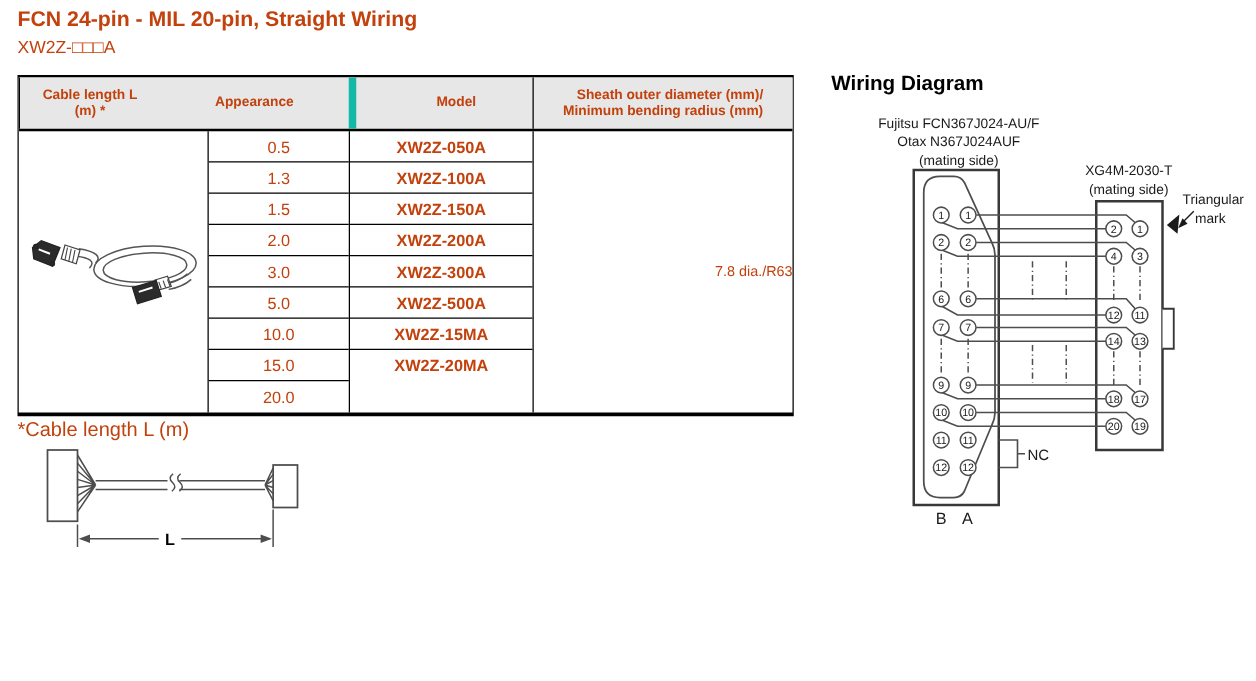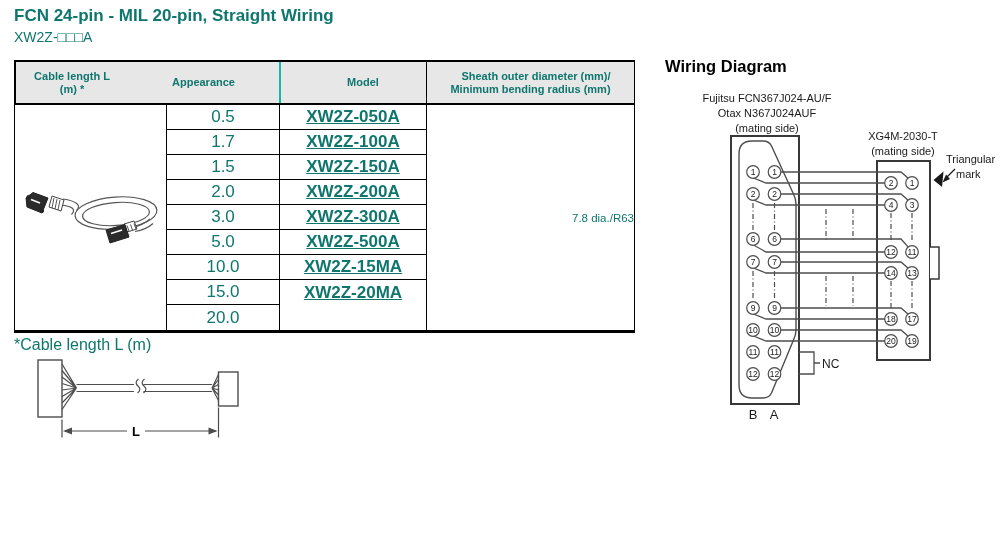--- a/index.html
+++ b/index.html
@@ -1,39 +1,39 @@
 <!DOCTYPE html>
 <html><head>
 <meta charset="utf-8">
 <style>
   html,body{margin:0;padding:0;background:#fff;}
   .page{position:relative;width:1005px;height:545px;background:#fff;overflow:hidden;
-        font-family:"Liberation Sans","DejaVu Sans",sans-serif;color:#0f766e;}
+        font-family:"Liberation Sans","DejaVu Sans",sans-serif;color:#c2410c;}
   .title{position:absolute;left:14px;top:6px;font-size:17px;font-weight:bold;}
   .subtitle{position:absolute;left:14px;top:29px;font-size:14px;font-weight:normal;}
 
   
   .spec-table{position:absolute;left:14px;top:60px;width:619px;
               border-left:1px solid #000;border-right:1px solid #000;
               border-top:2px solid #000;border-bottom:3px solid #000;}
   .thead{display:flex;height:41px;background:#e7e7e7;border-bottom:2px solid #000;}
   .th{display:flex;align-items:center;justify-content:center;text-align:center;
       font-weight:bold;font-size:11px;line-height:13px;white-space:pre-line;box-sizing:border-box;}
   .th.c1{width:151px;}
   .th.c2{width:113px;border-left:1px solid #000;}
-  .th.c3{width:147px;border-left:2px solid #14b8a6;padding-left:19px;}
+  .th.c3{width:147px;border-left:6px solid #14b8a6;padding-left:19px;}
   .th.c4{flex:1;border-left:1px solid #000;text-align:right;}
   .tbody{display:flex;}
   .appearance-cell{width:151px;display:flex;align-items:center;justify-content:center;}
   .len-col{width:113px;border-left:1px solid #000;box-sizing:border-box;}
-  .mod-col{width:147px;border-left:1px solid #000;box-sizing:border-box;text-decoration:underline;}
+  .mod-col{width:147px;border-left:1px solid #000;box-sizing:border-box;}
   .sheath-cell{flex:1;border-left:1px solid #000;display:flex;align-items:center;
                justify-content:flex-end;font-size:11.5px;}
   .cell{height:25px;box-sizing:border-box;border-bottom:1px solid #000;display:flex;
-        align-items:center;justify-content:center;font-size:17px;}
+        align-items:center;justify-content:center;font-size:13px;}
   .cell:last-child{border-bottom:none;}
   .mod-col .cell{font-weight:bold;}
 
   .footnote{position:absolute;left:14px;top:336px;font-size:16px;}
 
   .dim-svg{position:absolute;left:14px;top:352px;}
   .wd-svg{position:absolute;left:660px;top:45px;}
   svg text{font-family:"Liberation Sans","DejaVu Sans",sans-serif;}
 </style>
 </head>
@@ -76,21 +76,21 @@
           <g>
             <polygon points="103,38 113,35 116,43 106,46" fill="#fff" stroke="#444" stroke-width="1"></polygon>
             <path d="M106,39.5 L108,45 M109.5,38.5 L111.5,44 M113,37.5 L115,43" stroke="#444" stroke-width="0.9"></path>
             <polygon points="85,44 104,38.5 108,51 89,57" fill="#2b2b2b" stroke="#222" stroke-width="1"></polygon>
             <path d="M90,47.5 L101,44" stroke="#fff" stroke-width="1.6"></path>
           </g>
         </svg>
       </div>
       <div class="len-col">
           <div class="cell">0.5</div>
-          <div class="cell">1.7</div>
+          <div class="cell">1.3</div>
           <div class="cell">1.5</div>
           <div class="cell">2.0</div>
           <div class="cell">3.0</div>
           <div class="cell">5.0</div>
           <div class="cell">10.0</div>
           <div class="cell">15.0</div>
           <div class="cell">20.0</div>
         </div>
       <div class="mod-col">
           <div class="cell">XW2Z-050A</div>

